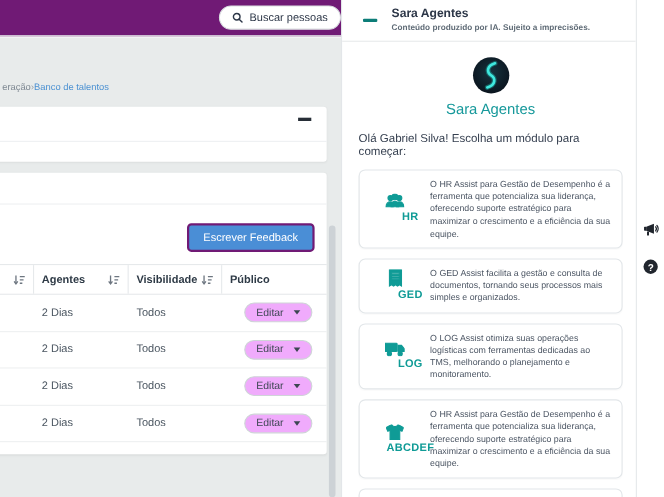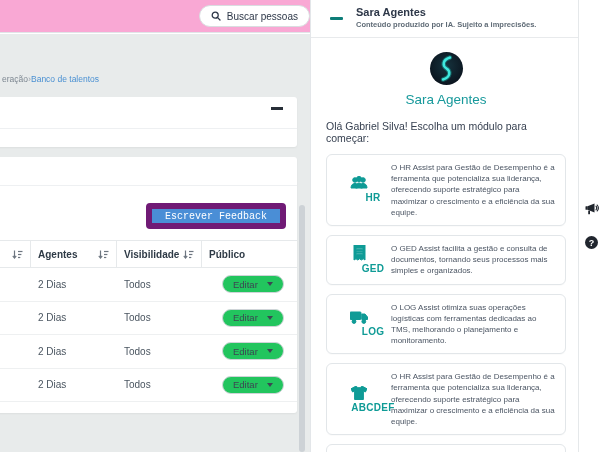--- a/index.html
+++ b/index.html
@@ -1,61 +1,61 @@
 <!DOCTYPE html>
 <html><head>
 <meta charset="utf-8">
 <style>
   * { margin:0; padding:0; box-sizing:border-box; }
   html,body { width:604px; height:452px; overflow:hidden; }
   body { font-family:"Liberation Sans", sans-serif; background:#fff; color:#333; }
   .stage { position:relative; width:604px; height:452px; overflow:hidden; background:#fff; }
 
   
-  .topbar { position:absolute; left:0; top:0; width:312px; height:33px; background:#f9a8d4;
+  .topbar { position:absolute; left:0; top:0; width:312px; height:33px; background:#701a75;
             border-bottom:1px solid #e1e5e8; display:flex; align-items:center; justify-content:flex-end; gap:8px; padding-right:2px; }
   .pill { display:flex; align-items:center; gap:6px; height:22px; padding:0 11px; border:1px solid #d9dde0;
           border-radius:12px; background:#fff; font-size:10px; color:#2d3748; cursor:pointer; white-space:nowrap; }
   .caret { width:0; height:0; border-left:3.5px solid transparent; border-right:3.5px solid transparent; border-top:4.5px solid #3c4652; margin-left:2px; }
 
   
   .left-region { position:absolute; left:0; top:34px; width:310px; height:418px; background:#e8ebeb; }
   .breadcrumb { position:absolute; left:2px; top:40px; font-size:8.5px; display:flex; gap:0; align-items:center; }
   .crumb-parent { color:#7d8791; }
   .crumb-sep { color:#9aa3ab; font-size:9px; }
   .crumb-current { color:#4a90d2; cursor:pointer; }
 
   .card { position:absolute; background:#fff; border-radius:3px; box-shadow:0 1px 2px rgba(0,0,0,0.05); }
   .card1 { left:-16px; top:63px; width:313px; height:50px; }
   .card1-divider { position:absolute; left:0; right:0; top:31px; border-top:1px solid #eef0f2; }
   .collapse-dash { position:absolute; right:14px; top:10px; width:12px; height:2.5px; background:#272e37; cursor:pointer; }
 
   .card2 { left:-16px; top:123px; width:313px; height:256px; }
   .card2-divider { position:absolute; left:0; right:0; top:28px; border-top:1px solid #eef0f2; }
   .feedback-btn { position:absolute; right:11px; top:46px; height:26px; padding:0 13px; background:#4a8ed6;
-                  border:6px solid #701a75; border-radius:4px; color:#fff; font-size:10px; display:flex; align-items:center; cursor:pointer;font-family:Liberation Mono, monospace; }
+                  border:2px solid #701a75; border-radius:4px; color:#fff; font-size:10px; display:flex; align-items:center; cursor:pointer; }
 
   
   .tbl { position:absolute; left:0; right:0; top:83px; }
   .tbl-head { display:flex; height:28px; border-top:1px solid #e6e9eb; border-bottom:1px solid #e6e9eb; align-items:center; }
   .th { display:flex; align-items:center; justify-content:space-between; height:100%; border-right:1px solid #e6e9eb;
         font-size:10px; font-weight:bold; color:#2e3a46; padding:0 7px; }
   .th:last-child { border-right:none; }
   .th-c0 { width:47px; justify-content:flex-end; }
   .th-c1 { width:86px; }
   .th-c2 { width:85px; }
   .th-c3 { flex:1; }
   .sort-icon { width:11px; height:11px; flex:0 0 auto; cursor:pointer; }
   .tbl-row { display:flex; height:33.5px; align-items:center; border-bottom:1px solid #eef0f1; font-size:10px; color:#4a5560; }
   .td-c0 { width:47px; }
   .td-c1 { width:86px; padding-left:7px; }
   .td-c2 { width:85px; padding-left:7px; }
   .td-c3 { flex:1; padding-left:20px; }
   .edit-btn { display:inline-flex; align-items:center; gap:7px; height:18px; padding:0 10px; border:1px solid #cfd4d8;
-              border-radius:10px; background:#22c55e; font-size:9.5px; color:#3c4652; cursor:pointer;justify-content:space-between; }
+              border-radius:10px; background:#f0abfc; font-size:9.5px; color:#3c4652; cursor:pointer;justify-content:space-between; }
 
   .scroll-thumb { position:absolute; left:299px; top:171px; width:6px; height:247px; background:#cdd2d6; border-radius:3px; cursor:pointer; }
 
   
   .right-panel { position:absolute; left:310px; top:0; width:268px; height:452px; background:#fff;
                  border-left:1px solid #e3e6e9; overflow:hidden; }
   .panel-header { height:38px; border-bottom:1px solid #e8eaec; position:relative; }
   .header-dash { position:absolute; left:19px; top:17px; width:13px; height:3px; background:#0d7d78; border-radius:1px; cursor:pointer; }
   .header-titles { position:absolute; left:45px; top:6px; }
   .header-title { font-size:11px; font-weight:bold; color:#2d3748; }

